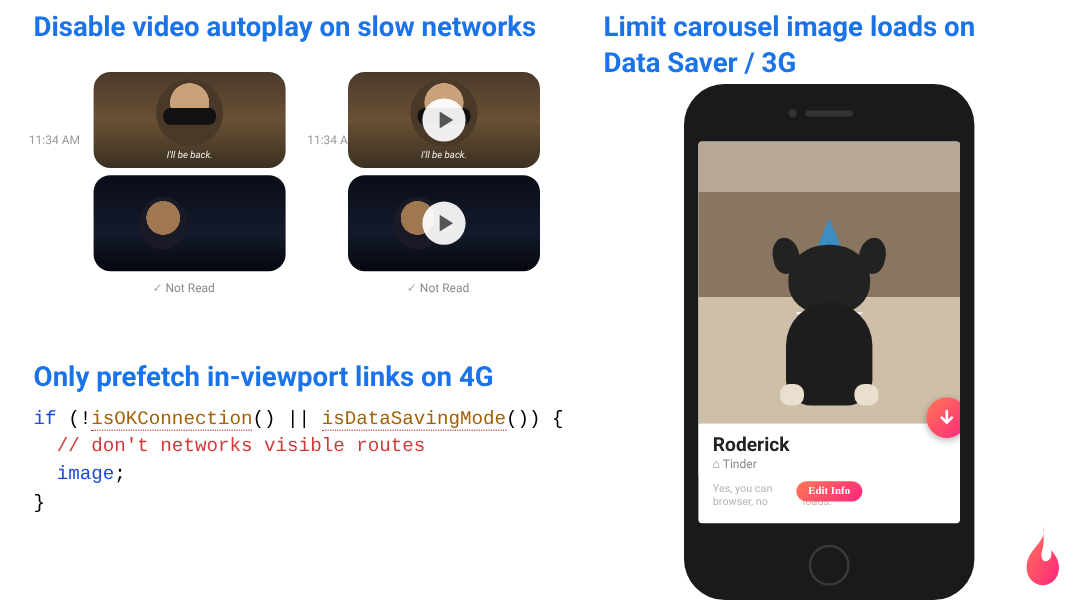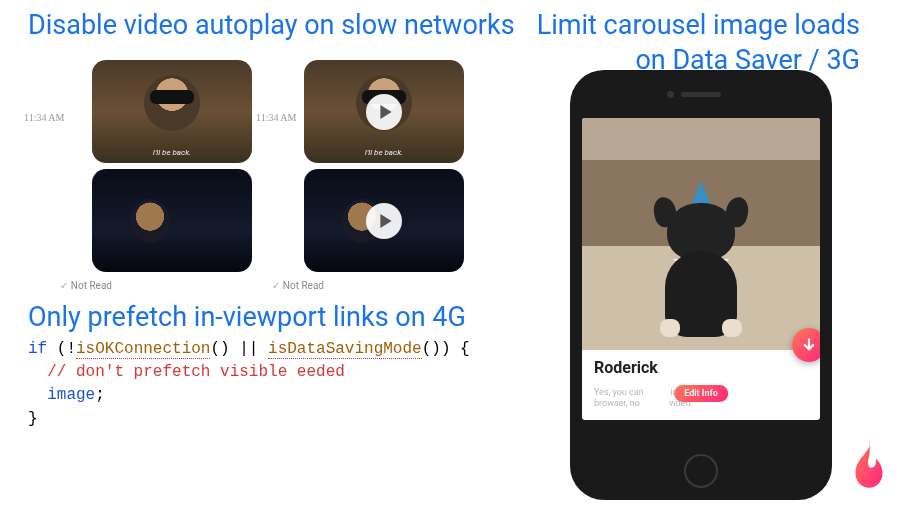--- a/index.html
+++ b/index.html
@@ -6,37 +6,37 @@
   body {
     width: 910px;
     height: 506px;
     font-family: -apple-system, BlinkMacSystemFont, "Segoe UI", Roboto, sans-serif;
     background: #fff;
     position: relative;
     overflow: hidden;
   }
   .heading {
     color: #1a73e8;
-    font-size: 27px;
-    font-weight: 400;
+    font-size: 23px;
+    font-weight: 700;
     line-height: 1.3;
   }
   .h-autoplay { position: absolute; left: 28px; top: 8px; }
-  .h-carousel { position: absolute; left: 520px; top: 8px; width: 340px; text-align: right; }
+  .h-carousel { position: absolute; left: 503px; top: 8px; width: 340px; text-align: left; }
   .h-prefetch { position: absolute; left: 28px; top: 300px; text-align: right; }
 
   
   .chat-wrap { position: absolute; left: 60px; top: 60px; display: flex; gap: 22px; }
   .chat-col { width: 190px; display: flex; flex-direction: column; gap: 6px; }
-  .timestamp { position: absolute; color: #999; font-size: 10px; font-family: Liberation Serif, serif; }
+  .timestamp { position: absolute; color: #999; font-size: 10px; }
   .ts1 { left: 24px; top: 112px; }
   .ts2 { left: 256px; top: 112px; }
   .msg {
-    width: 160px; height: 103px; border-radius: 14px; position: relative;
-    overflow: hidden; margin-left: 32px;
+    width: 160px; height: 80px; border-radius: 14px; position: relative;
+    overflow: hidden; margin-left: 18px;
   }
   .msg1 { background: linear-gradient(#4a3a2a,#6a5035 50%,#3a3020); }
   .msg2 { background: linear-gradient(#0a0d18,#141a2c 60%,#05070e); }
   .face {
     position: absolute; left: 50%; top: 42%; transform: translate(-50%,-50%);
     width: 56px; height: 56px; border-radius: 50%;
     background: radial-gradient(circle at 50% 35%, #caa27a 0 35%, #4a3828 36% 100%);
   }
   .glasses {
     position: absolute; left: 50%; top: 30px; transform: translateX(-50%);
@@ -48,38 +48,38 @@
     background: radial-gradient(circle at 50% 40%, #a07850 0 42%, #1a1a26 43% 100%);
   }
   .caption { position:absolute; bottom:6px; left:50%; transform:translateX(-50%);
     color:#eee; font-size:8px; font-style:italic; }
   .play-btn {
     position:absolute; left:50%; top:50%; transform:translate(-50%,-50%);
     width:36px; height:36px; border-radius:50%; background:rgba(255,255,255,0.92);
     display:flex; align-items:center; justify-content:center;
   }
   .play-btn svg { margin-left:3px; }
-  .notread { color:#8a8a8a; font-size:10px; text-align:left; margin-top:2px; margin-right:4px; }
+  .notread { color:#8a8a8a; font-size:10px; text-align:center; margin-top:2px; margin-right:4px; }
   .notread::before { content:"✓ "; color:#aaa; }
 
   
   .code {
     position:absolute; left:28px; top:338px;
     font-family: "Courier New", monospace; font-size:16px; line-height:1.45;
     white-space:pre;
   }
   .kw { color:#1d4ed8; }
   .fn { color:#a16207; border-bottom: 1px dotted #b33; }
   .cmt { color:#d23a3a; }
 
   
   .phone {
     position:absolute; left:570px; top:70px;
-    width:262px; height:430px; background:#1a1a1a; border-radius:34px;
-    padding:48px 12px 80px 12px;
+    width:242px; height:430px; background:#1a1a1a; border-radius:34px;
+    padding:48px 12px 64px 12px;
   }
   .speaker { position:absolute; left:50%; top:22px; transform:translateX(-50%);
     width:40px; height:5px; background:#333; border-radius:3px; }
   .camera-dot { position:absolute; left:calc(50% - 34px); top:21px; width:7px; height:7px; background:#333; border-radius:50%; }
   .home { position:absolute; left:50%; bottom:12px; transform:translateX(-50%);
     width:34px; height:34px; border:2px solid #3a3a3a; border-radius:50%; }
   .screen { width:100%; height:100%; background:#fff; border-radius:3px; overflow:hidden; display:flex; flex-direction:column; }
   .photo {
     flex:1; position:relative;
     background: linear-gradient(#b9a795 0 18%, #8a7560 18% 55%, #cdbfa8 55% 100%);
@@ -107,21 +107,21 @@
     display:flex; align-items:center; justify-content:center; color:#fff; font-size:16px;
     box-shadow:0 2px 6px rgba(0,0,0,0.3);
   }
   .card-info { background:#fff; padding:8px 12px 4px; }
   .card-name { font-weight:700; font-size:16px; color:#222; }
   .card-sub { font-size:10px; color:#888; margin-top:2px; }
   .card-foot { padding:6px 12px 10px; font-size:9px; color:#b5b5b5; position:relative; line-height:1.3; }
   .edit-pill {
     position:absolute; left:50%; top:4px; transform:translateX(-50%);
     background:linear-gradient(135deg,#ff7854,#fd267d); color:#fff;
-    font-size:9px; padding:3px 10px; border-radius:11px; font-weight:600;
+    font-size:9px; padding:3px 10px; border-radius:11px; font-weight:600;font-family:Liberation Serif, serif;
   }
 
   .tinder-logo {
     position:absolute; right:18px; bottom:16px; width:46px; height:54px;
   }
 </style>
 </head>
 <body>
 
 <div class="heading h-autoplay">Disable video autoplay on slow networks</div>
@@ -159,21 +159,21 @@
         <svg width="14" height="14" viewBox="0 0 10 10">
             <polygon points="1,0 9,5 1,10" fill="#555"></polygon>
           </svg>
       </div>
     </div>
     <div class="notread">Not Read</div>
   </div>
 </div>
 
 <div class="code"><span class="kw">if</span><span> (!</span><span class="fn">isOKConnection</span><span>() || </span><span class="fn">isDataSavingMode</span><span>()) {</span>
-<span class="cmt">  // don't prefetch visible eeded</span>
+<span class="cmt">  // don't networks visible routes</span>
 <span class="kw">  image</span><span>;</span>
 <span>}</span></div>
 
 <div class="phone">
   <div class="camera-dot"></div>
   <div class="speaker"></div>
   <div class="screen">
     <div class="photo">
       <div class="dog">
         <div class="hat"></div>
@@ -186,24 +186,25 @@
         <div class="paw r"></div>
       </div>
       <div class="swipe-btn">
         <svg width="14" height="14" viewBox="0 0 10 10">
             <path d="M5 1v6M2 5l3 3 3-3" stroke="#fff" stroke-width="1.6" fill="none" stroke-linecap="round"></path>
           </svg>
       </div>
     </div>
     <div class="card-info">
       <div class="card-name">Roderick</div>
+      <div class="card-sub">⌂ Tinder</div>
     </div>
     <div class="card-foot">
       <span>Yes, you can</span>&nbsp;&nbsp;&nbsp;&nbsp;&nbsp;&nbsp;&nbsp;&nbsp;&nbsp;&nbsp;&nbsp;&nbsp;<span>in your</span><br>
-      <span>browser, no</span>&nbsp;&nbsp;&nbsp;&nbsp;&nbsp;&nbsp;&nbsp;&nbsp;&nbsp;&nbsp;&nbsp;&nbsp;&nbsp;<span>video.</span>
+      <span>browser, no</span>&nbsp;&nbsp;&nbsp;&nbsp;&nbsp;&nbsp;&nbsp;&nbsp;&nbsp;&nbsp;&nbsp;&nbsp;&nbsp;<span>loads.</span>
       <div class="edit-pill">Edit Info</div>
     </div>
   </div>
   <div class="home"></div>
 </div>
 
 <svg class="tinder-logo" viewBox="0 0 40 48">
   <defs>
       <linearGradient id="tg" x1="0" y1="0" x2="1" y2="1">
     <stop offset="0%" stop-color="#ff7854"></stop>

